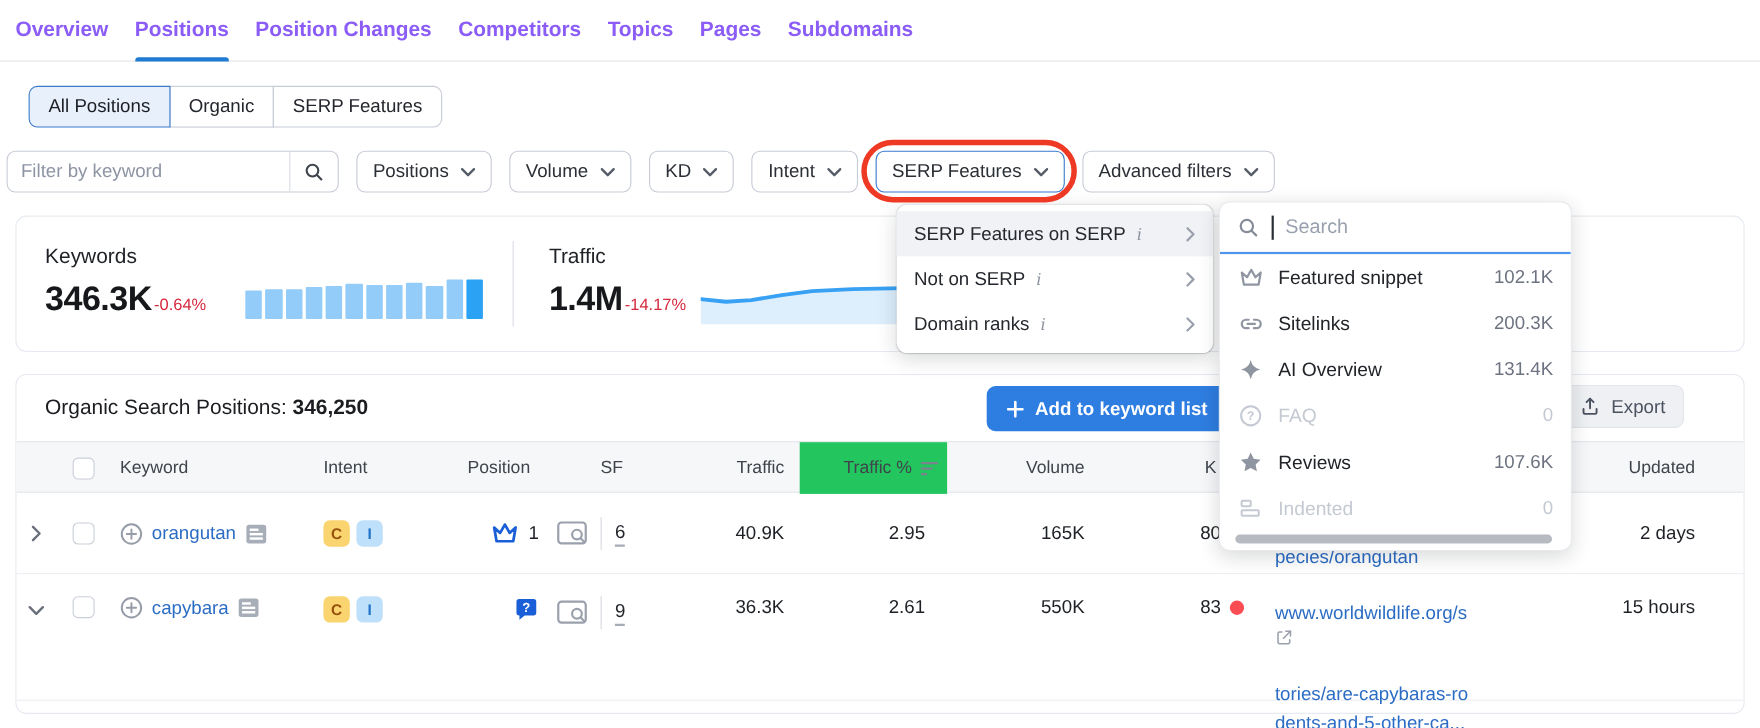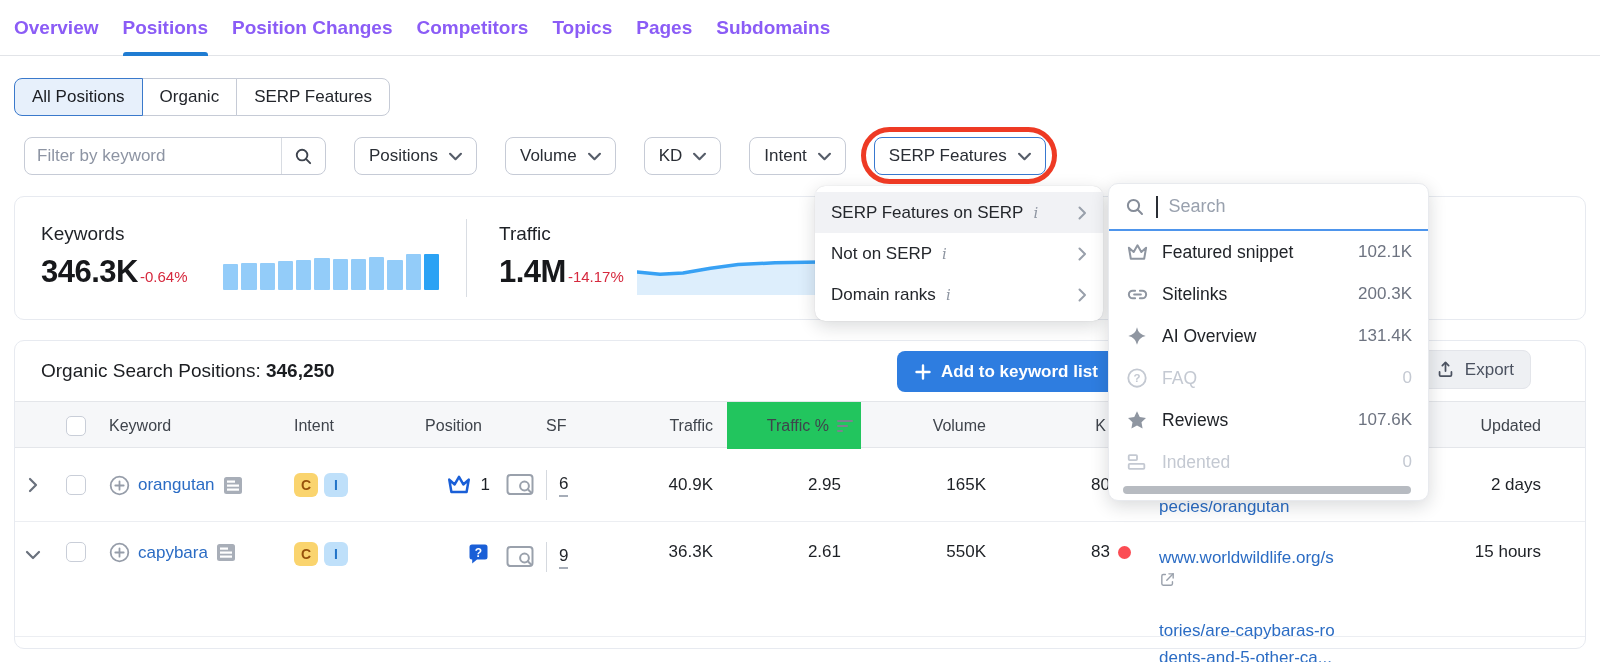--- a/index.html
+++ b/index.html
@@ -7,26 +7,26 @@
   .screen { position:relative; width:1600px; height:662px; background:#fff; overflow:hidden; font-size:17px; color:#1d2025; }
 
   
   .nav { position:absolute; top:0; left:0; width:100%; height:56px; border-bottom:1px solid #e2e4e8; display:flex; gap:24px; padding-left:14px; background:#fff; }
   .nav-tab { position:relative; display:flex; align-items:center; height:56px; font-size:19px; font-weight:700; color:#8b5cf6; cursor:pointer; }
   .nav-tab.active::after { content:""; position:absolute; left:0; right:0; bottom:0; height:4px; border-radius:3px 3px 0 0; background:#1f7cd2; }
 
   
   .seg { position:absolute; top:78px; left:14px; display:flex; }
   .seg-btn { height:38px; padding:0 17px; display:flex; align-items:center; background:#fff; border:1px solid #c6cbd6; font-size:17px; color:#23262c; margin-left:-1px; cursor:pointer; position:relative; }
-  .seg-btn:first-child { border-radius:8px 0 0 8px; margin-left:0; }
+  .seg-btn:first-child { border-radius:8px 0 0 8px; margin-left:12px; }
   .seg-btn:last-child { border-radius:0 8px 8px 0; }
   .seg-btn.selected { background:#e7f0fb; border-color:#3a79cb; color:#1b1d22; z-index:2; }
 
   
-  .filters { position:absolute; top:137px; left:24px; display:flex; gap:28px; align-items:center; }
+  .filters { position:absolute; top:137px; left:6px; display:flex; gap:16px; align-items:center; }
   .f-input { width:302px; height:38px; border:1px solid #c6cbd6; border-radius:8px; display:flex; align-items:center; overflow:hidden; background:#fff; }
   .f-input input { flex:1; border:none; outline:none; padding:0 12px; font-size:17px; font-family:inherit; color:#2a2e35; }
   .f-input input::placeholder { color:#8d94a3; }
   .f-search-seg { width:44px; align-self:stretch; display:flex; align-items:center; justify-content:center; border-left:1px solid #d8dce2; cursor:pointer; color:#3e444e; }
   .f-btn { height:38px; padding:0 14px; display:flex; align-items:center; gap:11px; background:#fff; border:1px solid #c6cbd6; border-radius:8px; font-size:17px; color:#2a2e35; cursor:pointer; white-space:nowrap; }
   .f-btn .chev { color:#565d69; display:flex; }
   .oval-wrap { position:relative; }
   .oval-wrap .f-btn { border:1.5px solid #3878cf; }
   .oval { position:absolute; top:-10px; bottom:-9px; left:-13px; right:-11px; border:5px solid #ee3a24; border-radius:32px; pointer-events:none; z-index:40; }
 
@@ -187,20 +187,28 @@
       <div class="f-btn">
         <span>SERP Features</span>
         <span class="chev">
             <svg width="13" height="9" viewBox="0 0 12 8">
               <path d="M1 1.5 L6 6.5 L11 1.5" fill="none" stroke="currentColor" stroke-width="2" stroke-linecap="round" stroke-linejoin="round"></path>
             </svg>
           </span>
       </div>
       <div class="oval"></div>
     </div>
+    <div class="f-btn">
+      <span>Advanced filters</span>
+      <span class="chev">
+          <svg width="13" height="9" viewBox="0 0 12 8">
+            <path d="M1 1.5 L6 6.5 L11 1.5" fill="none" stroke="currentColor" stroke-width="2" stroke-linecap="round" stroke-linejoin="round"></path>
+          </svg>
+        </span>
+    </div>
   </div>
 
   <div class="stats-card">
     <div class="stat-block" style="left:26px;">
       <div class="stat-label">Keywords</div>
       <div class="stat-line">
         <span class="stat-value">346.3K</span>
         <span class="stat-change">-0.64%</span>
       </div>
     </div>

